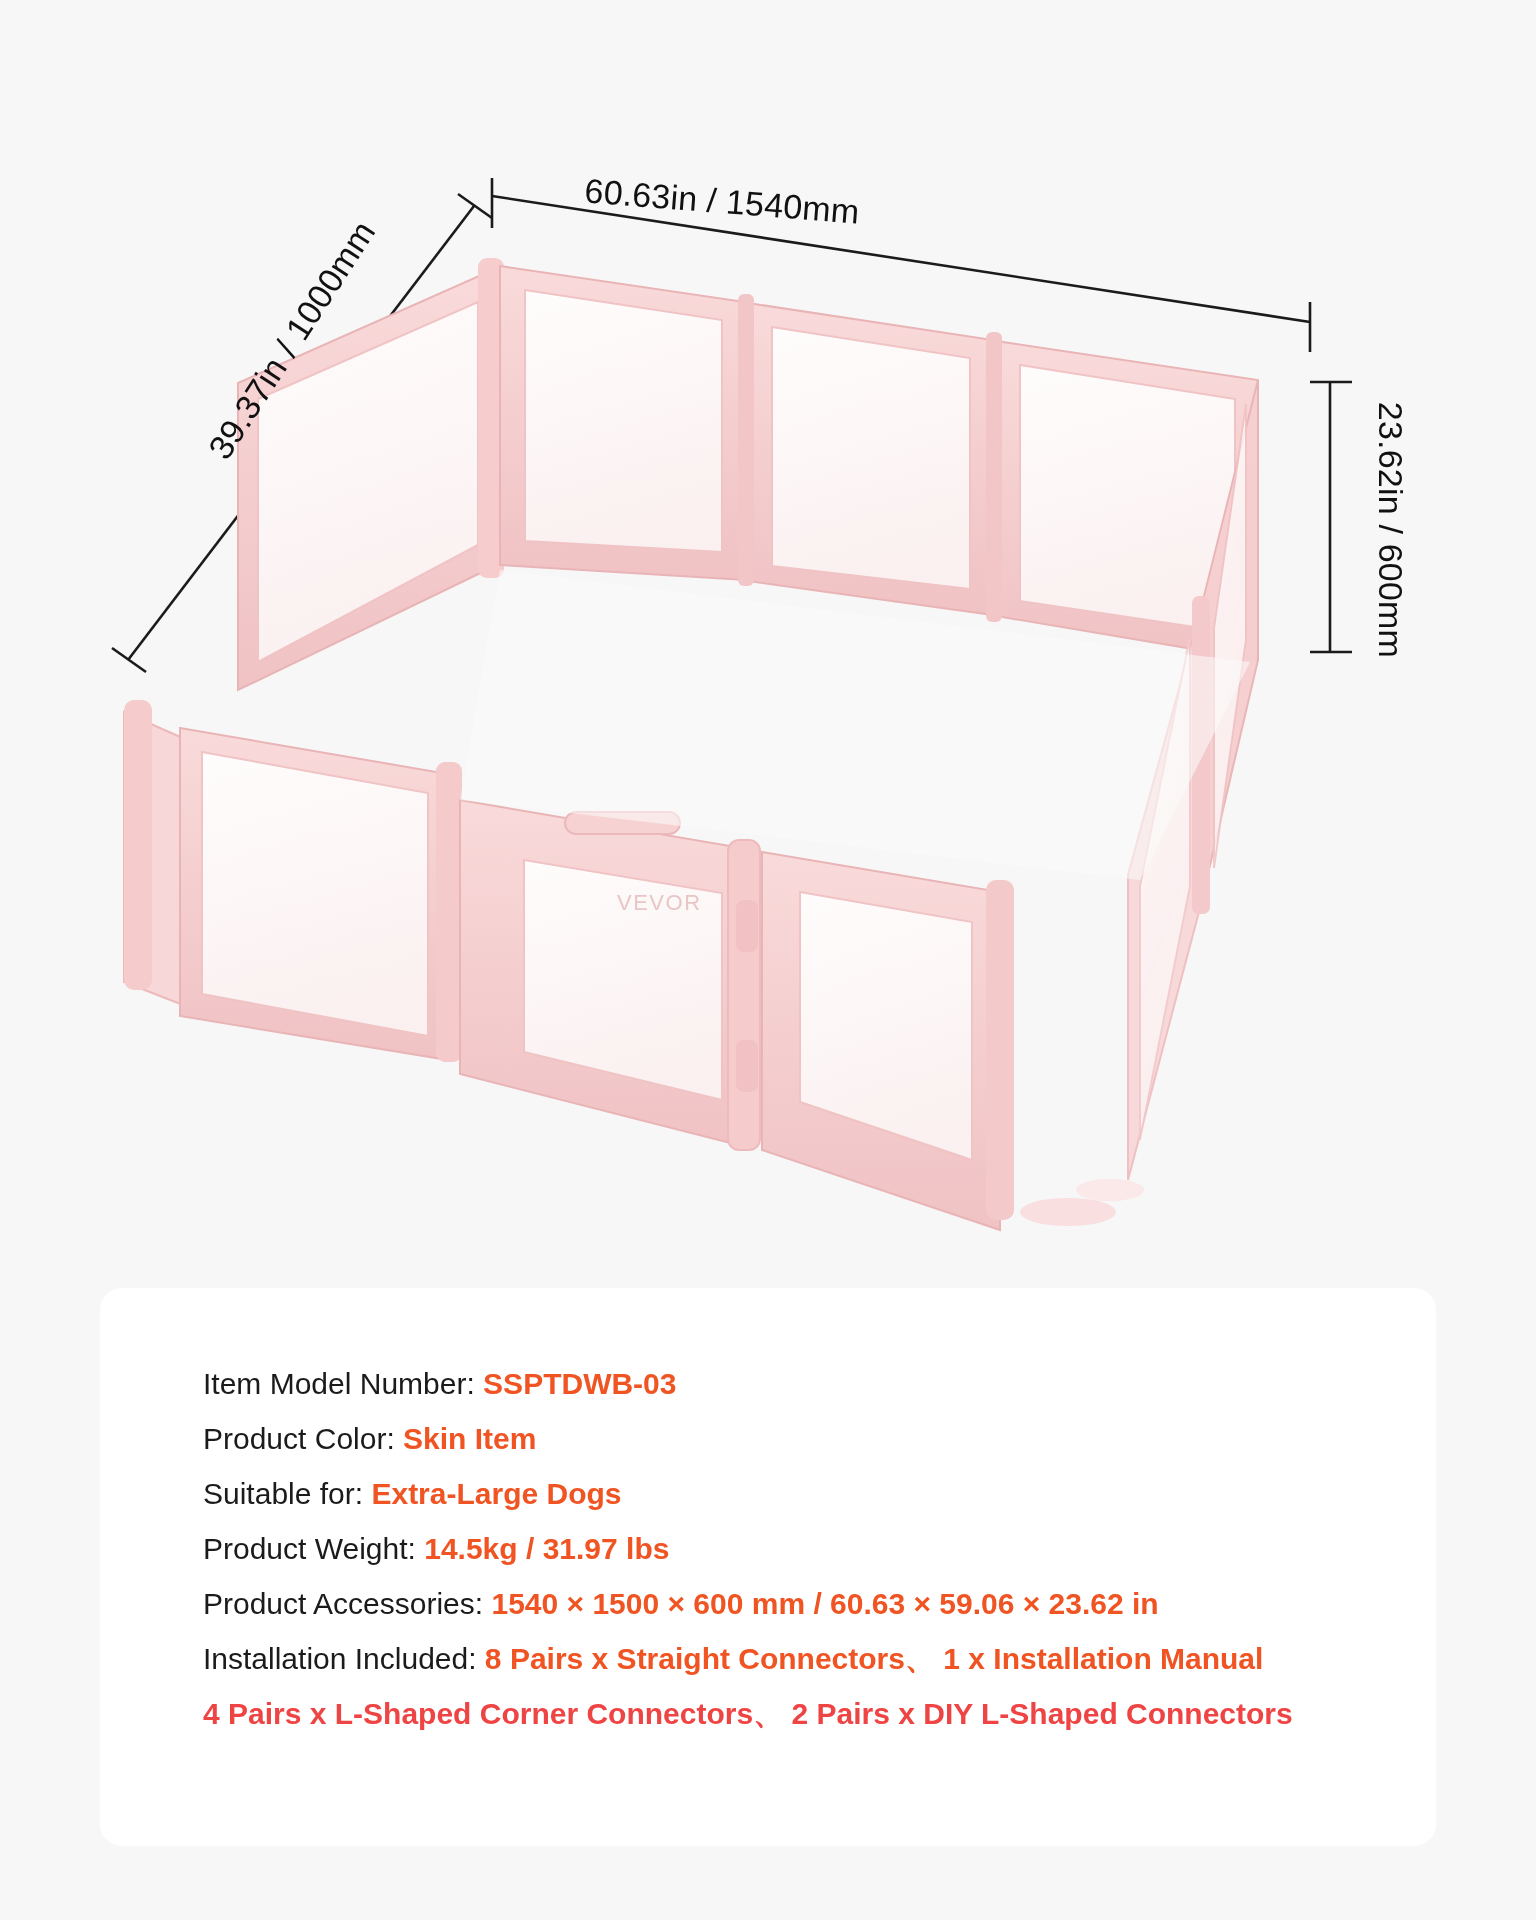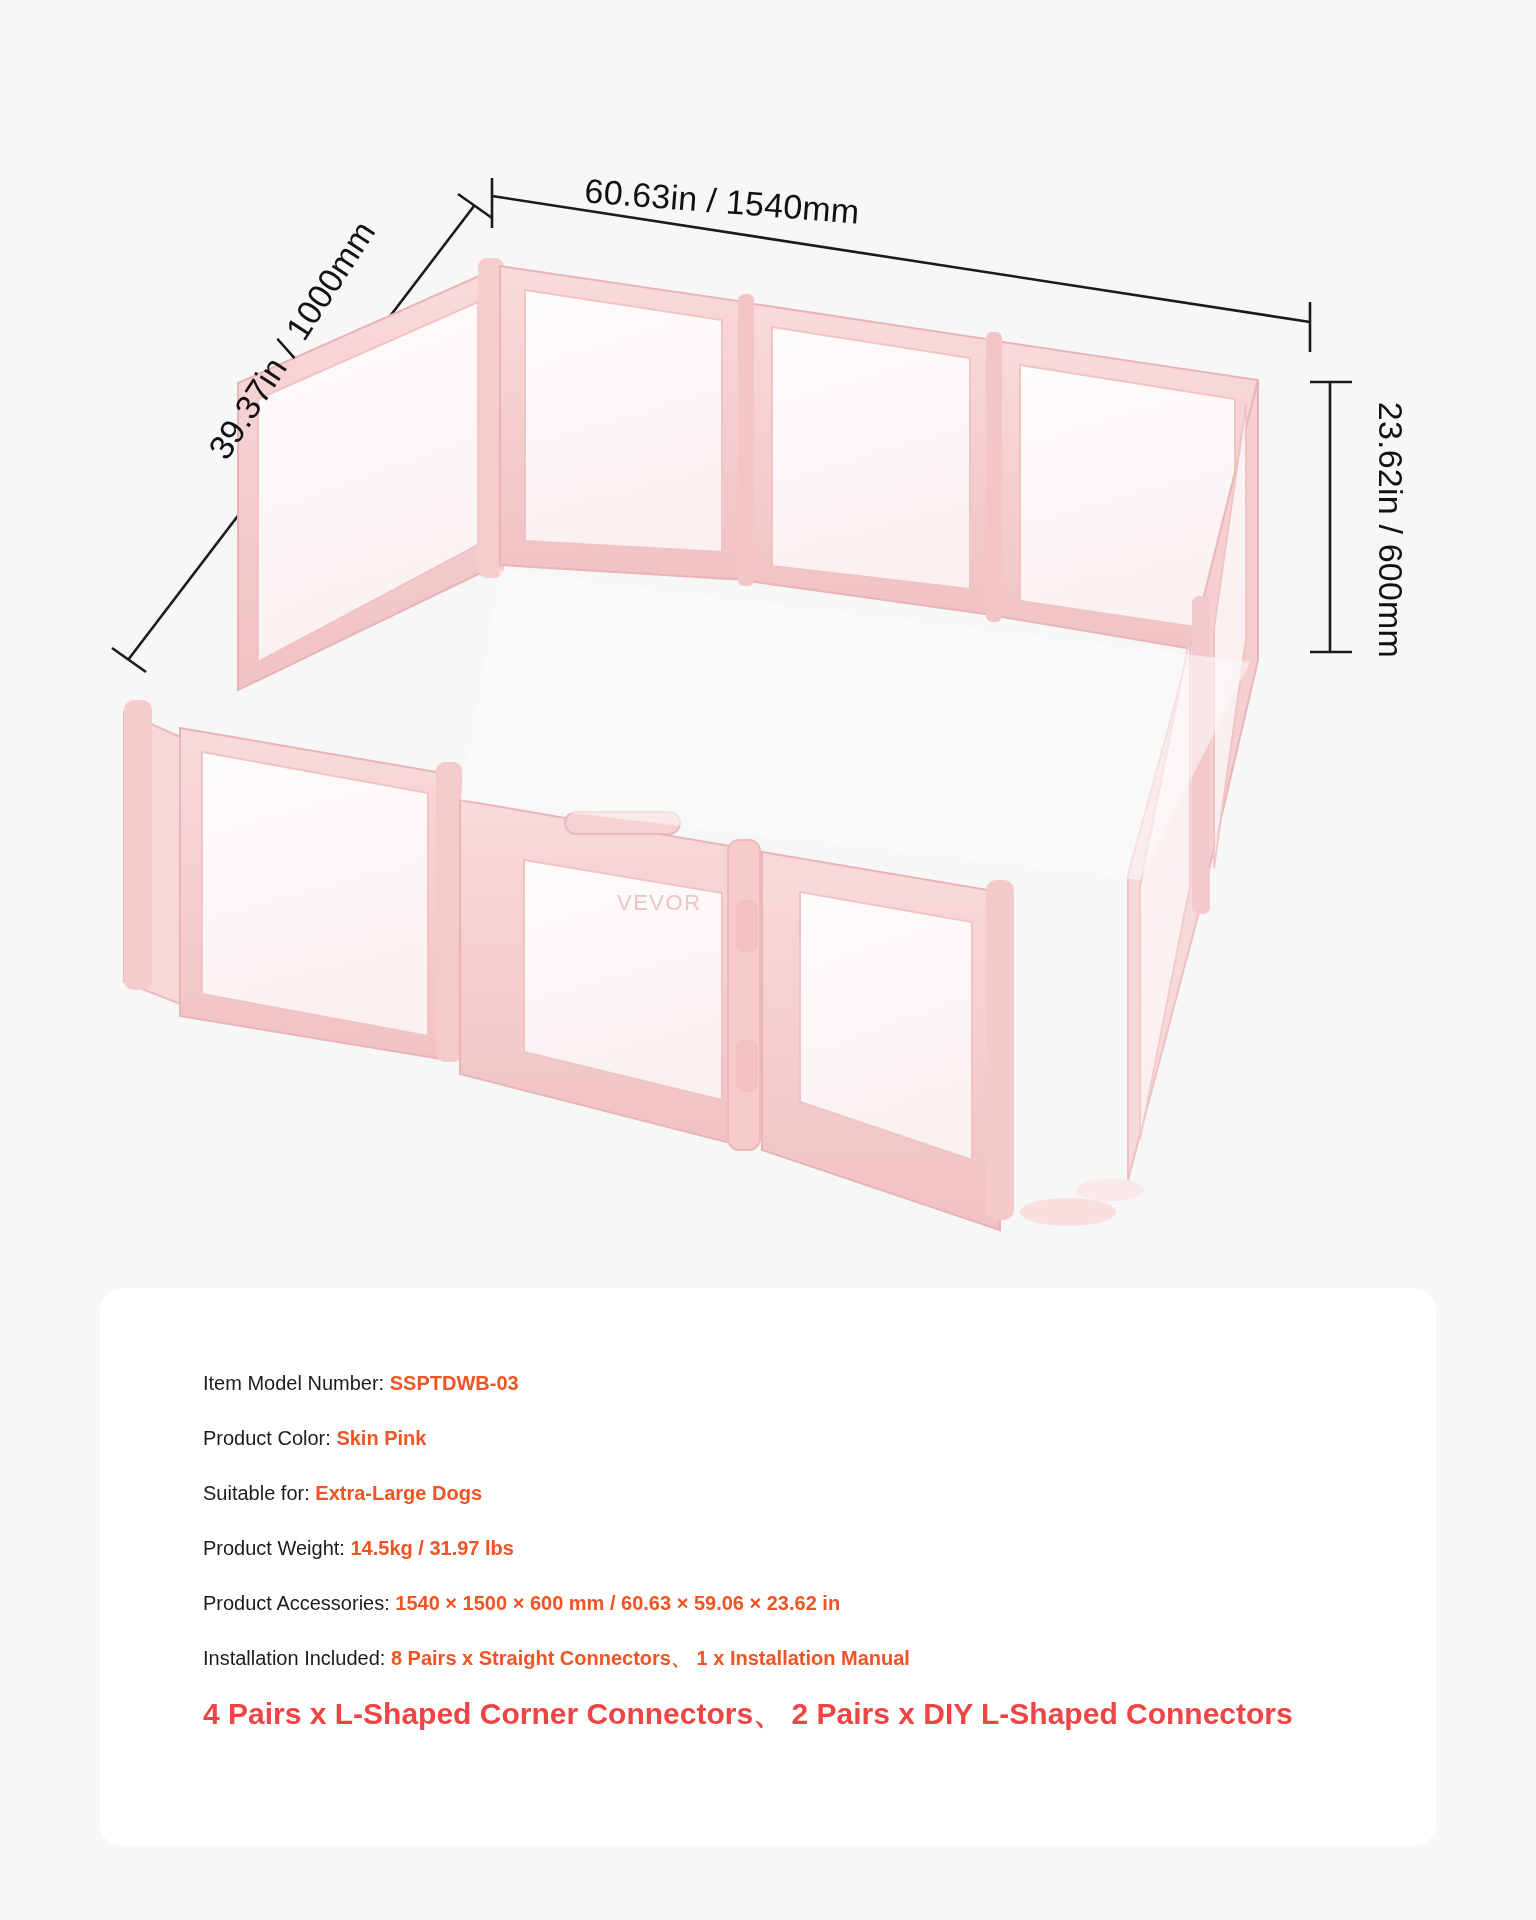--- a/index.html
+++ b/index.html
@@ -60,21 +60,21 @@
     background: #ffffff;
     border-radius: 22px;
   }
   #spec-list {
     position: absolute;
     left: 103px;
     top: 68px;
     right: 40px;
   }
   .spec-row {
-    font-size: 20px;
+    font-size: 30px;
     line-height: 55px;
     color: #1b1b1b;
     font-family: "Liberation Sans", sans-serif;
     white-space: nowrap;
   }
   .spec-label { color: #1b1b1b; }
   .spec-value {
     color: #f05423;
     font-weight: bold;
   }
@@ -189,21 +189,21 @@
 <div id="spec-card">
   <div id="spec-list">
 
     <div class="spec-row">
       <span class="spec-label">Item Model Number:</span>
       <span class="spec-value">SSPTDWB-03</span>
     </div>
 
     <div class="spec-row">
       <span class="spec-label">Product Color:</span>
-      <span class="spec-value">Skin Pink</span>
+      <span class="spec-value">Skin Item</span>
     </div>
 
     <div class="spec-row">
       <span class="spec-label">Suitable for:</span>
       <span class="spec-value">Extra-Large Dogs</span>
     </div>
 
     <div class="spec-row">
       <span class="spec-label">Product Weight:</span>
       <span class="spec-value">14.5kg / 31.97 lbs</span>

